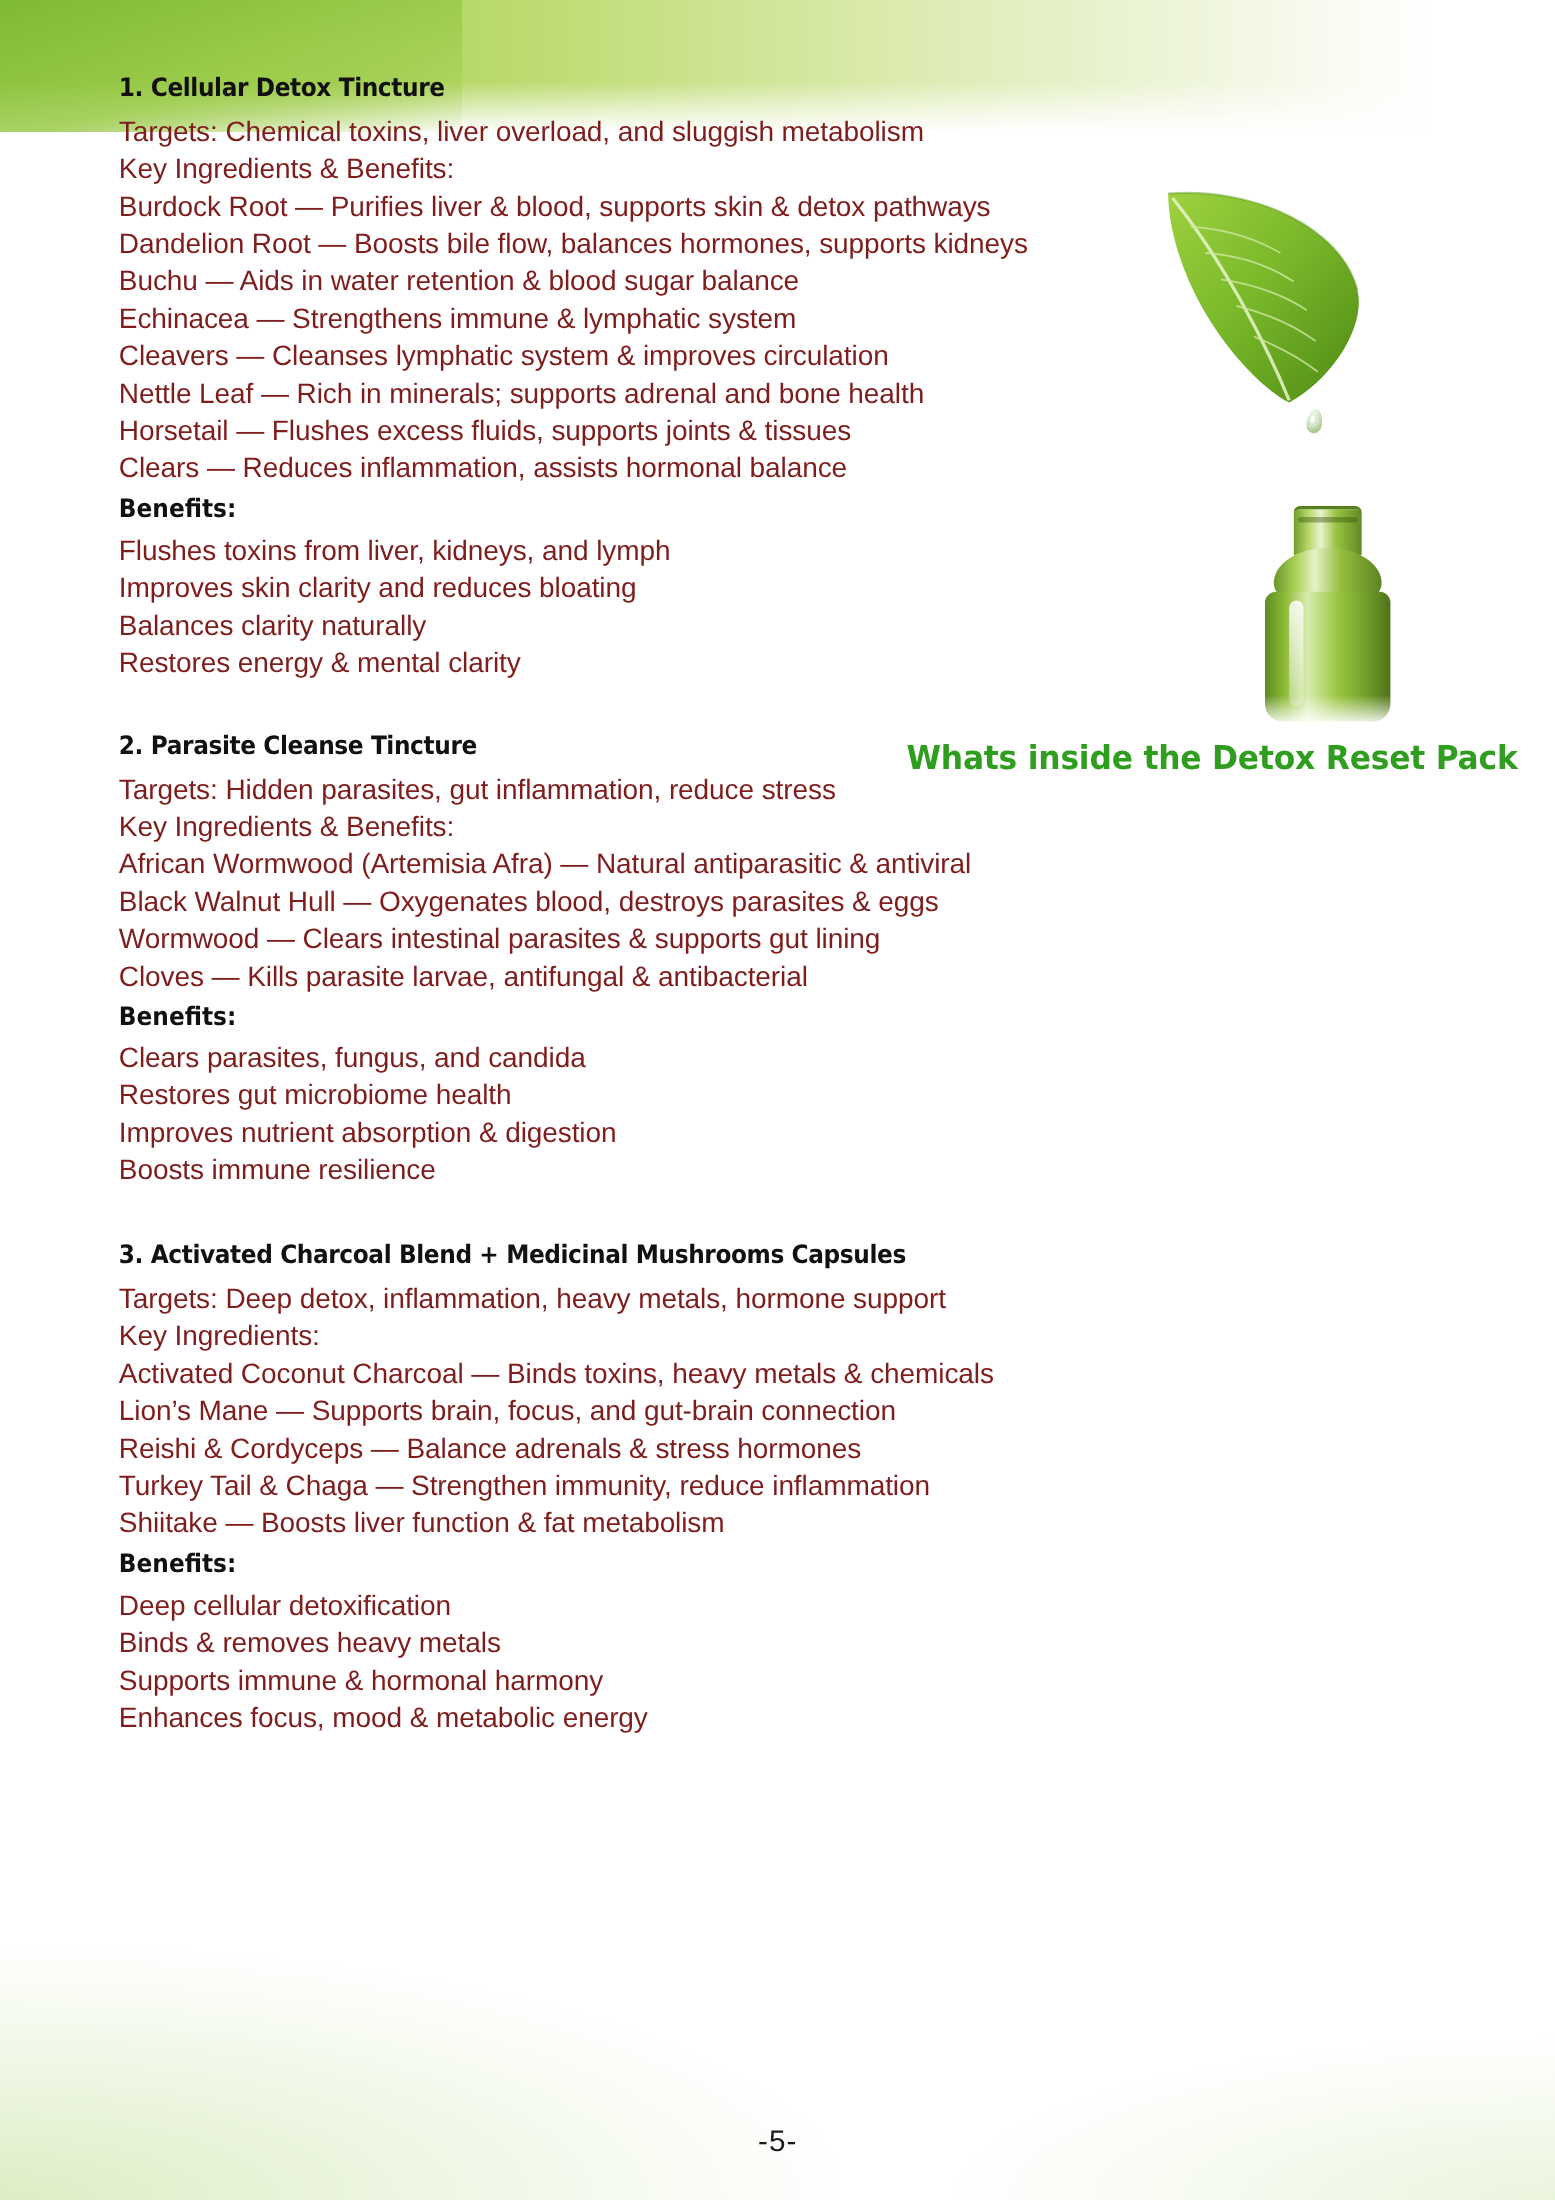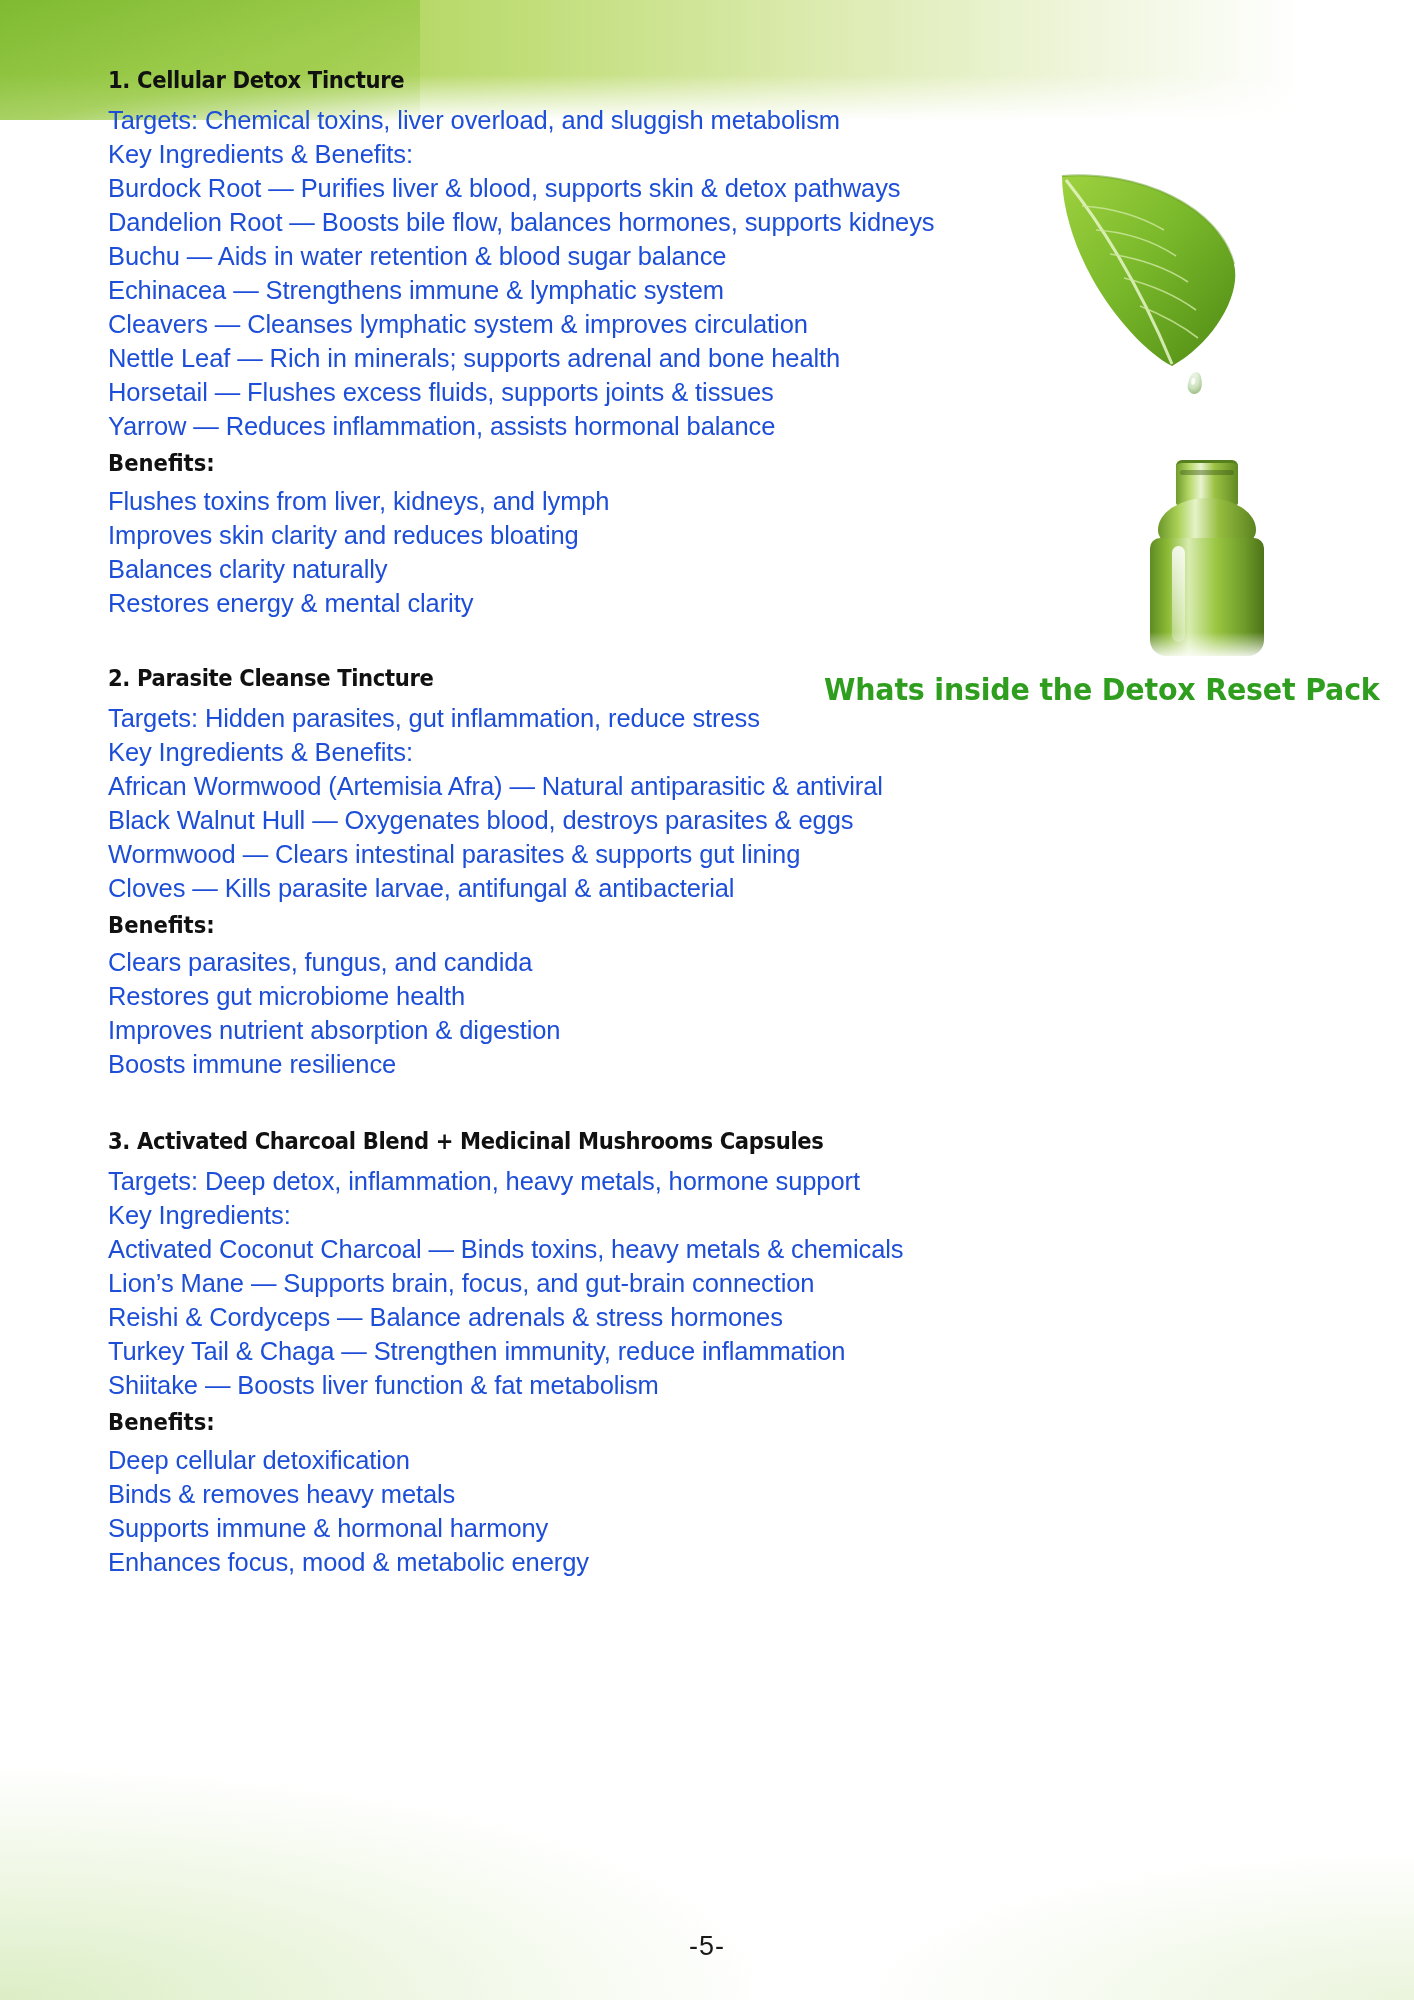--- a/index.html
+++ b/index.html
@@ -94,21 +94,21 @@
     font-size: 23px;
     color: #111;
     margin: 7px 0 6px 0;
     line-height: 1.2;
     transform: scaleX(0.92);
     transform-origin: left center;
   }
   .line {
     font-family: "Liberation Sans", sans-serif;
     font-size: 25.5px;
-    color: #1d4ed8;
+    color: #7f1d1d;
     line-height: 1.335;
     white-space: nowrap;
     letter-spacing: -0.1px;
   }
   .gap-block { height: 44px; }
   .gap-block2 { height: 46px; }
 
   
   .leaf-wrap {
     position: absolute;
@@ -277,21 +277,21 @@
       <div class="sec-title">1. Cellular Detox Tincture</div>
       <div class="line">Targets: Chemical toxins, liver overload, and sluggish metabolism</div>
       <div class="line"> Key Ingredients &amp; Benefits:</div>
       <div class="line">Burdock Root — Purifies liver &amp; blood, supports skin &amp; detox pathways</div>
       <div class="line">Dandelion Root — Boosts bile flow, balances hormones, supports kidneys</div>
       <div class="line">Buchu — Aids in water retention &amp; blood sugar balance</div>
       <div class="line">Echinacea — Strengthens immune &amp; lymphatic system</div>
       <div class="line">Cleavers — Cleanses lymphatic system &amp; improves circulation</div>
       <div class="line">Nettle Leaf — Rich in minerals; supports adrenal and bone health</div>
       <div class="line">Horsetail — Flushes excess fluids, supports joints &amp; tissues</div>
-      <div class="line">Yarrow — Reduces inflammation, assists hormonal balance</div>
+      <div class="line">Clears — Reduces inflammation, assists hormonal balance</div>
       <div class="sub-title">Benefits:</div>
       <div class="line">Flushes toxins from liver, kidneys, and lymph</div>
       <div class="line">Improves skin clarity and reduces bloating</div>
       <div class="line">Balances clarity naturally</div>
       <div class="line">Restores energy &amp; mental clarity</div>
     </div>
 
     <div class="gap-block"></div>
 
     <div>

